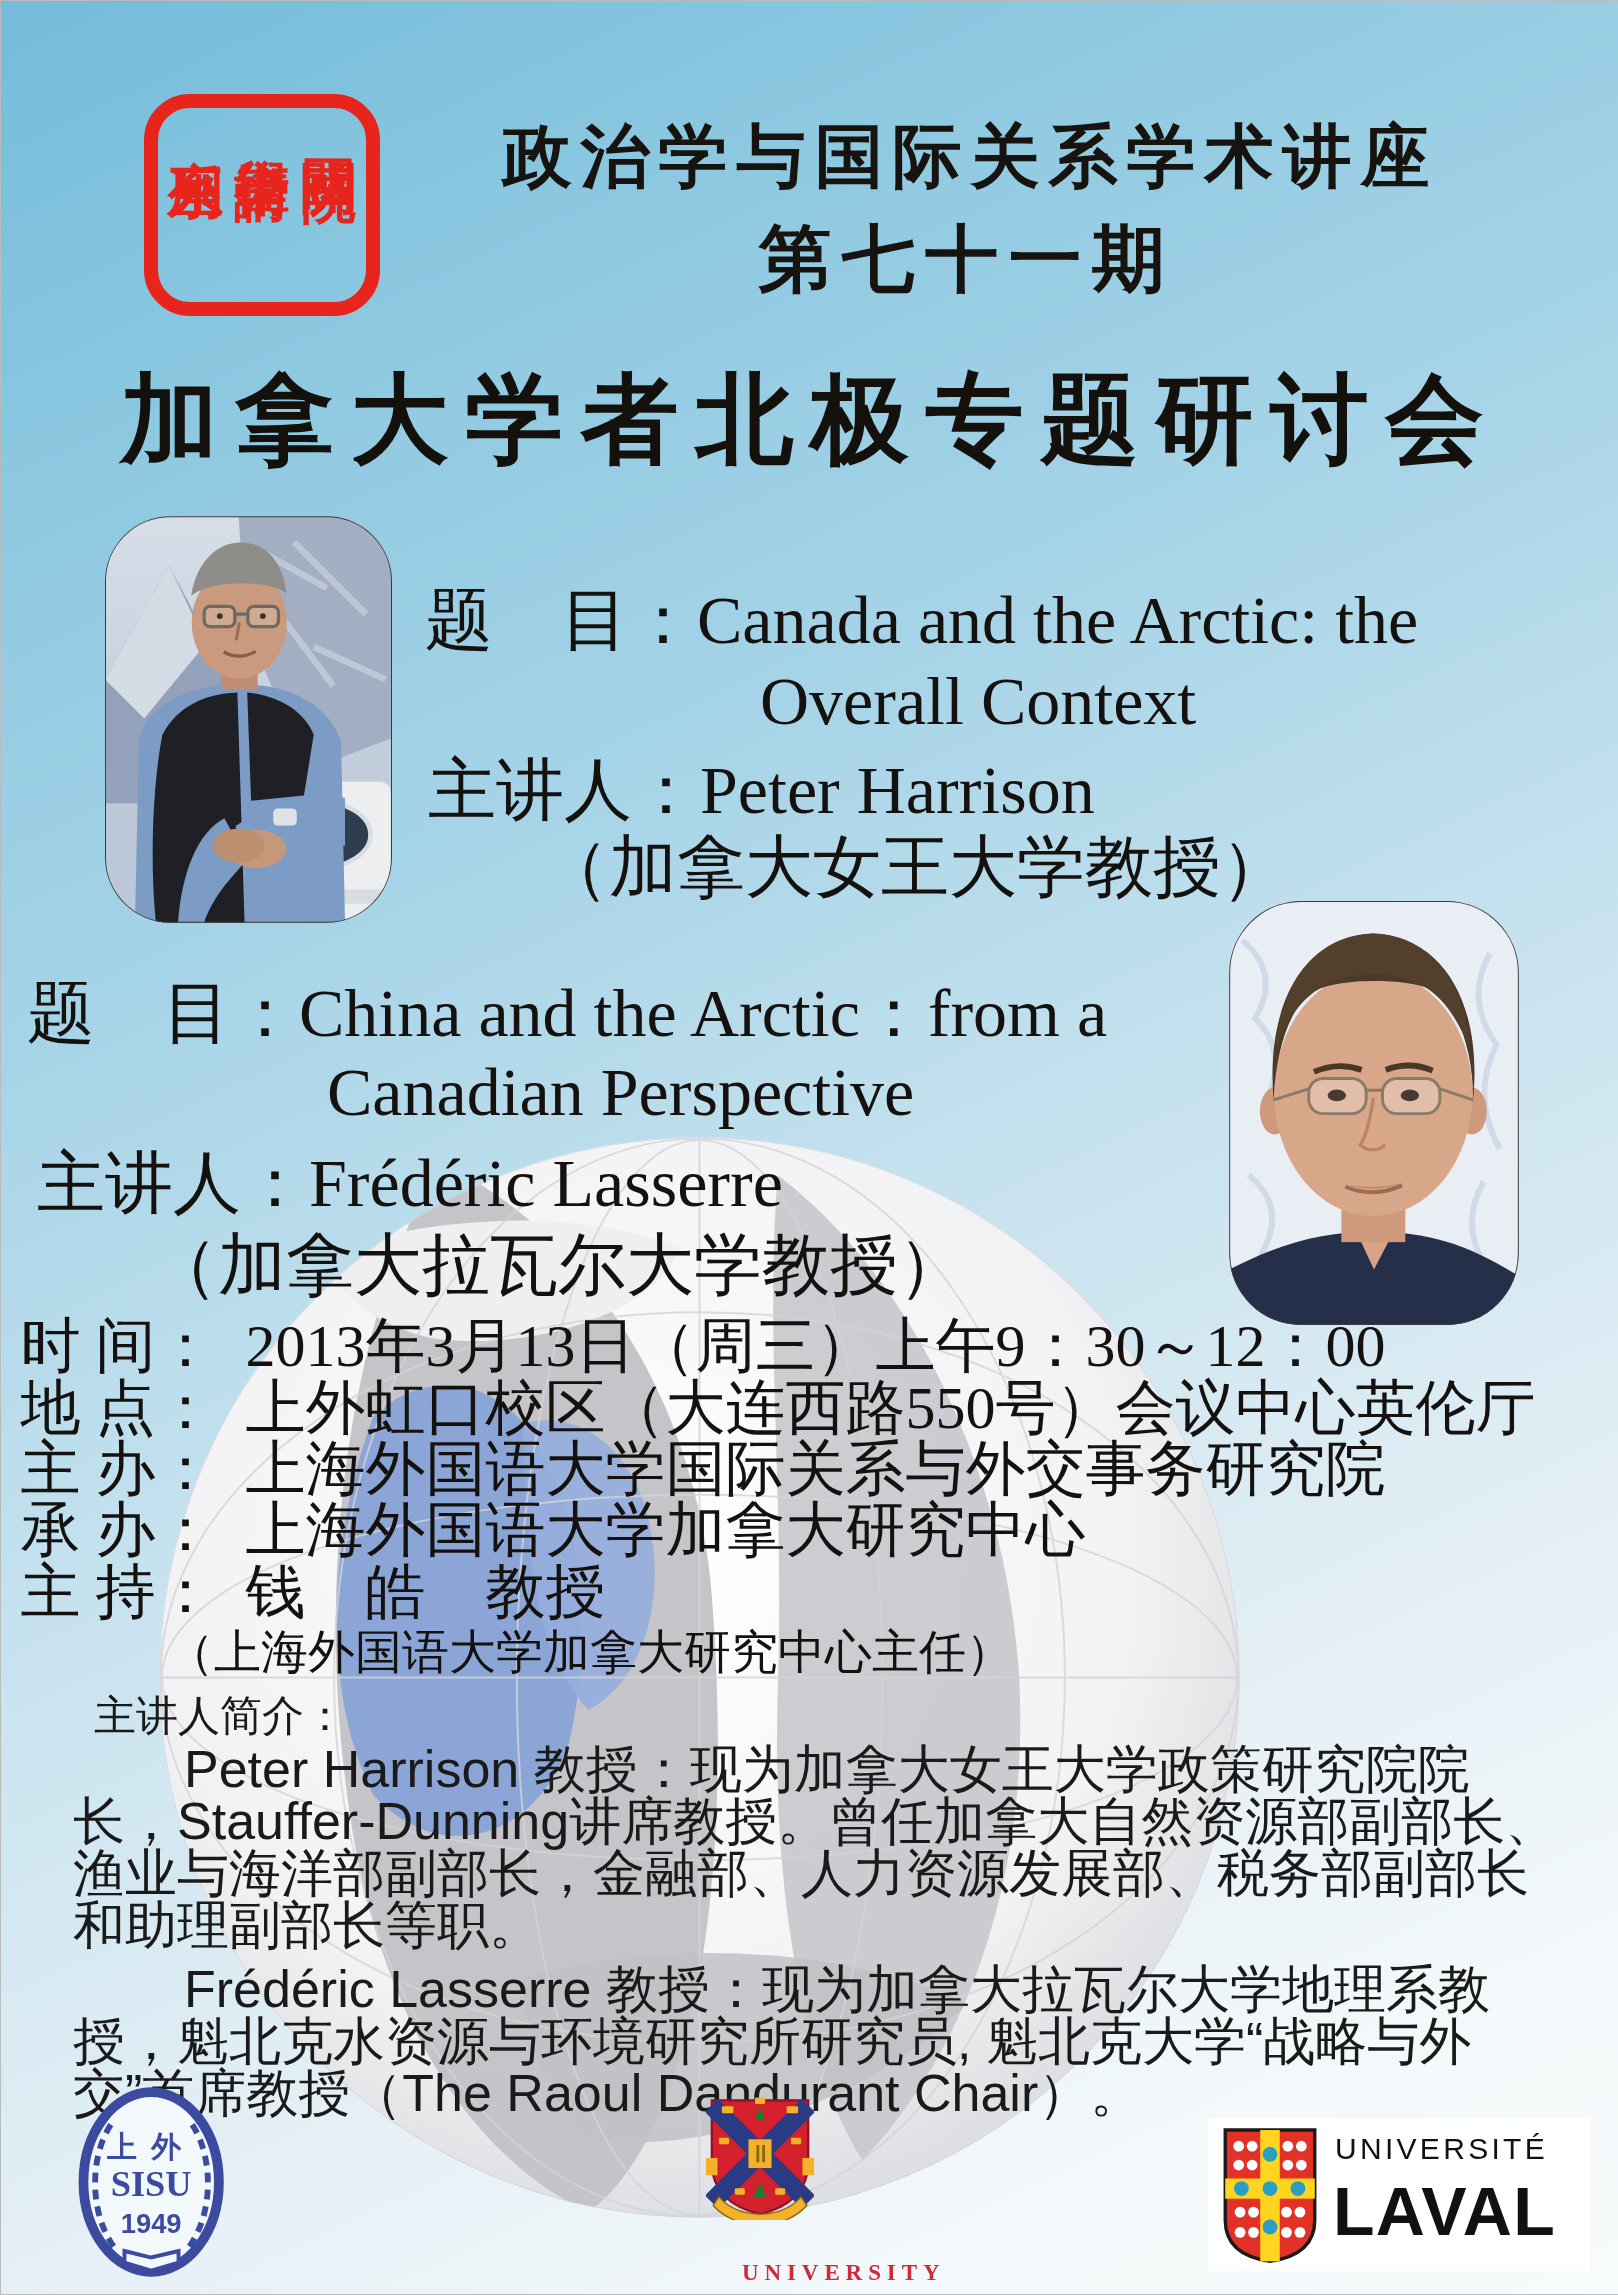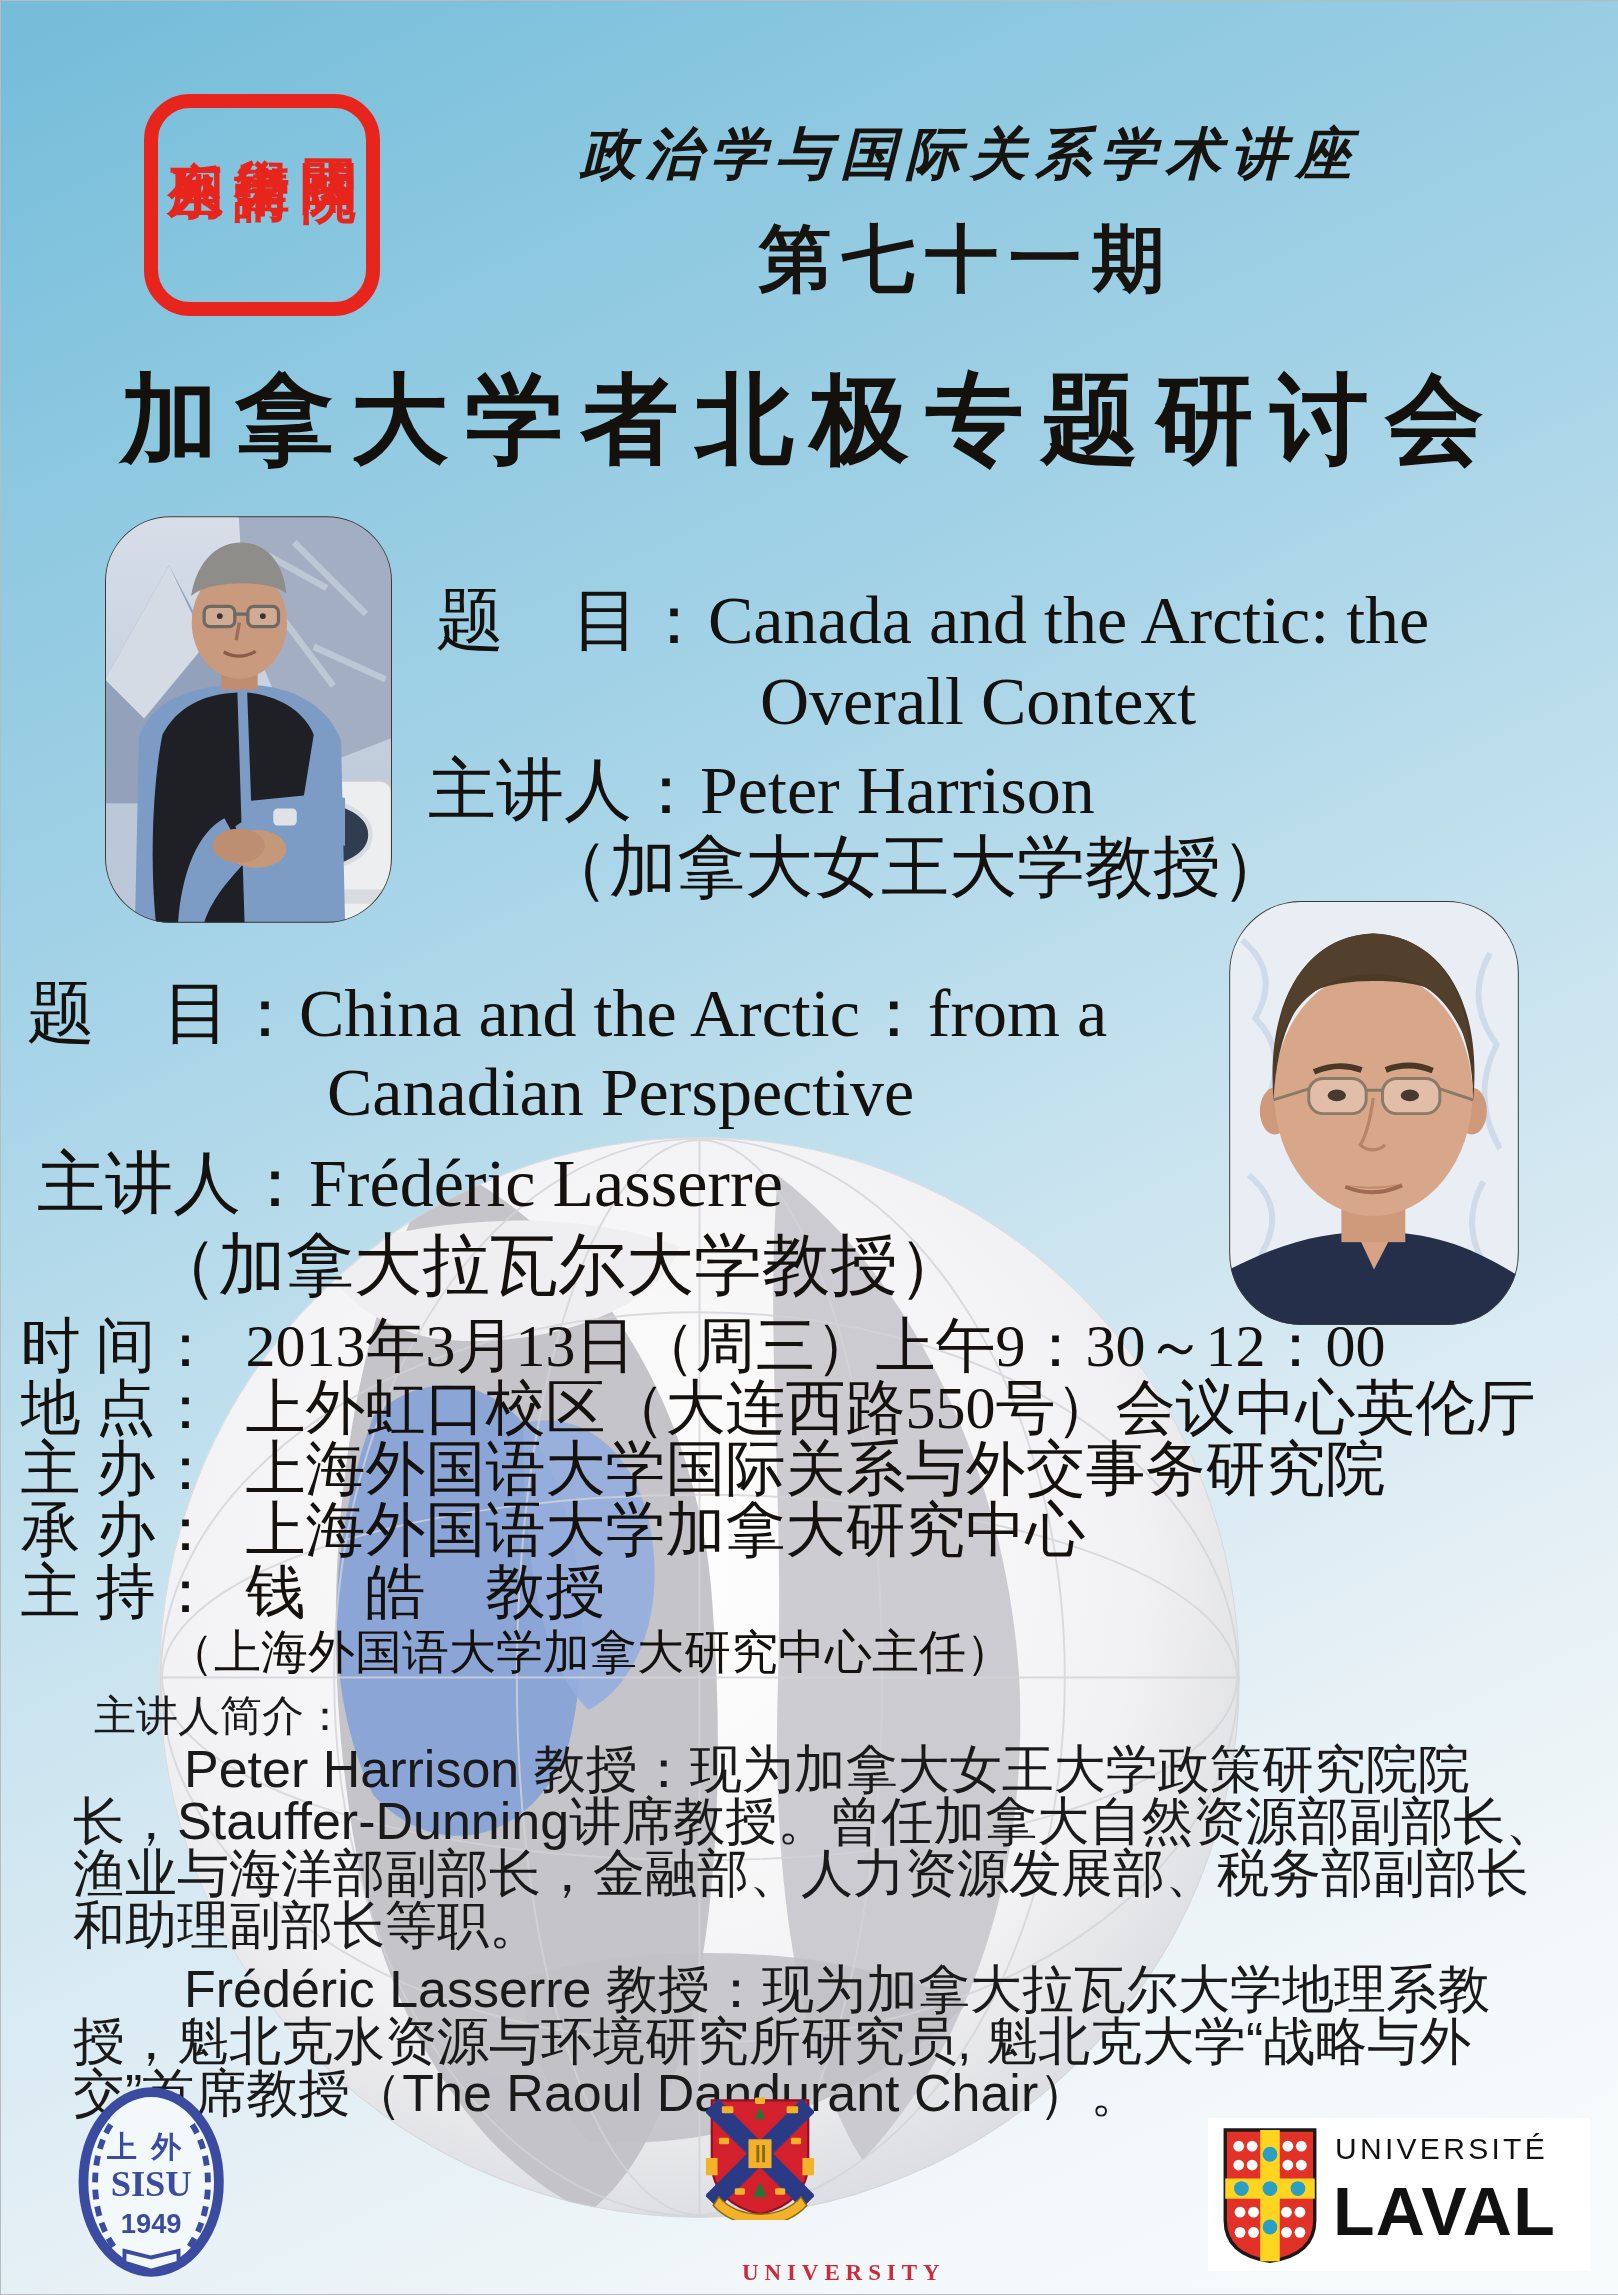--- a/index.html
+++ b/index.html
@@ -11,22 +11,22 @@
   }
   .abs{position:absolute;white-space:nowrap;}
   .serif{font-family:"Liberation Serif","DejaVu Serif",serif;}
   .sans{font-family:"Liberation Sans","DejaVu Sans",sans-serif;}
 
   
   .seal{left:143px;top:93px;width:236px;height:222px;border:14.4px solid #e8251c;border-radius:46px;
         display:flex;justify-content:center;align-items:flex-start;gap:11.7px;padding-top:6.5px;box-sizing:border-box;}
   .seal-col{writing-mode:vertical-rl;text-orientation:upright;font-family:"Liberation Serif","DejaVu Serif",serif;
             font-weight:bold;font-size:55px;line-height:1;color:#e8251c;letter-spacing:3.9px;}
-  .series-title{left:418px;top:116px;width:1103px;text-align:center;font-size:56px;letter-spacing:9px;
-                font-weight:bold;color:#17130e;font-style:italic;}
+  .series-title{left:418px;top:110px;width:1103px;text-align:center;font-size:69px;letter-spacing:9px;
+                font-weight:bold;color:#17130e;}
   .series-number{left:705px;top:210px;width:522px;text-align:center;font-size:73px;letter-spacing:10.4px;
                  font-weight:bold;color:#17130e;}
   .main-title{left:0;top:354px;width:1619px;text-align:center;font-size:98px;letter-spacing:17px;
               font-weight:bold;color:#14110d;}
 
   
   .talk-line{font-size:68px;color:#14110e;}
 
   
   .details-row{font-size:60px;line-height:1.0;color:#14110e;}
@@ -133,21 +133,21 @@
         </g>
         <circle cx="176" cy="153" r="4.5" fill="#3a332c"></circle>
         <circle cx="242" cy="153" r="4.5" fill="#3a332c"></circle>
         <path d="M206,163 L201,190" stroke="#9c6e55" stroke-width="5" fill="none"></path>
         <path d="M182,208 Q206,221 231,207" stroke="#8a5c48" stroke-width="5" fill="none"></path>
         <rect width="440" height="623" rx="100" fill="none" stroke="#3a3a3a" stroke-width="3"></rect>
       </g>
     </svg>
   </div>
 
-  <div class="abs serif talk-line" style="left:424px;top:574px;margin-left:11px;">题　目：Canada and the Arctic: the</div>
+  <div class="abs serif talk-line" style="left:424px;top:574px;">题　目：Canada and the Arctic: the</div>
   <div class="abs serif talk-line" style="left:759px;top:661px;">Overall Context</div>
   <div class="abs serif talk-line" style="left:427px;top:744px;">主讲人：Peter Harrison</div>
   <div class="abs serif talk-line" style="left:540px;top:821px;">（加拿大女王大学教授）</div>
 
   <div class="abs photo" style="left:1228px;top:900px;z-index:3;">
     <svg width="290" height="424" viewBox="0 0 444 650">
       <defs>
           <clipPath id="p2c">
             <rect width="444" height="650" rx="110"></rect>
           </clipPath>

